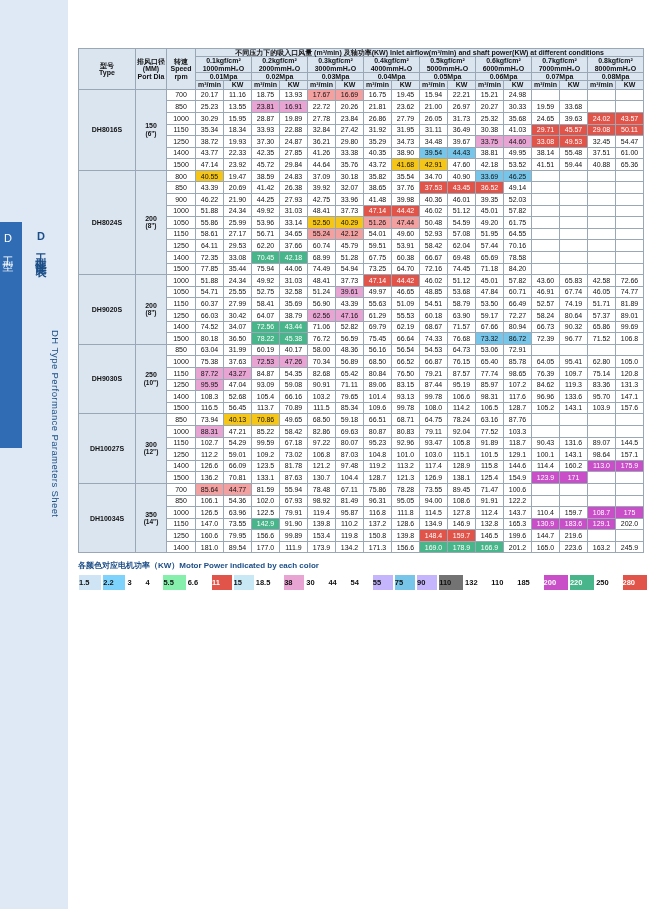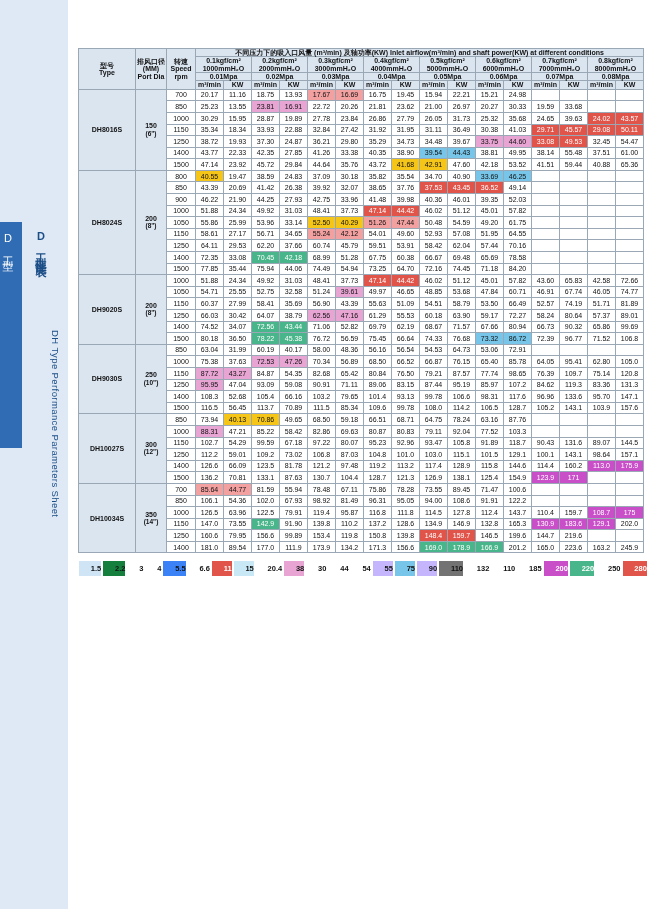--- a/index.html
+++ b/index.html
@@ -18,21 +18,21 @@
   .hdr-sub{background:#dbe5f0;font-weight:bold;font-size:6.5px;}
   .model-cell{background:#dbe5f0;font-weight:bold;font-size:8.5px;}
   .rpm{background:#ffffff;font-size:7px;}
   .c0{width:56px;}
   .c1{width:30px;}
   .c2{width:28px;}
   .dcell{height:11.6px;}
   .legendwrap{margin-top:7px;}
   .legend-title{font-size:8px;color:#1b4d86;font-weight:bold;margin-bottom:3px;}
   .legend{display:flex;}
-  .legend div{flex:1 1 auto;font-size:7.5px;text-align:right;padding:3px 0;border:1px solid #ffffff;color:#111;font-weight:bold;}
+  .legend div{flex:1 1 auto;font-size:7.5px;text-align:left;padding:3px 0;border:1px solid #ffffff;color:#111;font-weight:bold;}
 </style>
 </head>
 <body>
 
 <div class="page">
 
   <div class="sidebar"></div>
   <div class="side-blue">
     <span>D工型</span>
   </div>
@@ -857,30 +857,31 @@
             <td class="rpm">201.2</td>
             <td class="rpm">165.0</td>
             <td class="rpm">223.6</td>
             <td class="rpm">163.2</td>
             <td class="rpm">245.9</td>
           </tr>
         </tbody>
     </table>
 
     <div class="legendwrap">
+      <div class="legend-title">各颜色对应电机功率（KW）Motor Power indicated by each color</div>
       <div class="legend" id="legend-row">
           <div style="background:#cfe4f5;color:#111">1.5</div>
-          <div style="background:#15803d;color:#111">2.2</div>
+          <div style="background:#7dd3fc;color:#111">2.2</div>
           <div style="background:#ffffff;color:#111">3</div>
           <div style="background:#ffffff;color:#111">4</div>
-          <div style="background:#3b82f6;color:#111">5.5</div>
+          <div style="background:#86efac;color:#111">5.5</div>
           <div style="background:#ffffff;color:#111">6.6</div>
           <div style="background:#e0544a;color:#fff">11</div>
           <div style="background:#c9e8f5;color:#111">15</div>
-          <div style="background:#ffffff;color:#111">20.4</div>
+          <div style="background:#ffffff;color:#111">18.5</div>
           <div style="background:#e8a5d4;color:#111">38</div>
           <div style="background:#ffffff;color:#111">30</div>
           <div style="background:#ffffff;color:#111">44</div>
           <div style="background:#ffffff;color:#111">54</div>
           <div style="background:#c4b5fd;color:#111">55</div>
           <div style="background:#77c5e8;color:#111">75</div>
           <div style="background:#c4b5fd;color:#111">90</div>
           <div style="background:#737373;color:#111">110</div>
           <div style="background:#ffffff;color:#111">132</div>
           <div style="background:#ffffff;color:#111">110</div>

